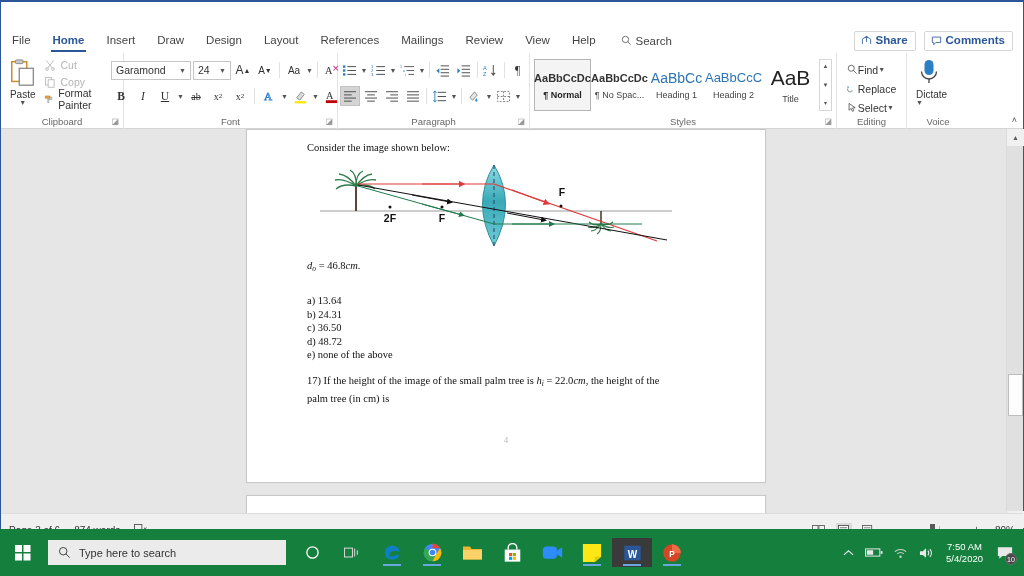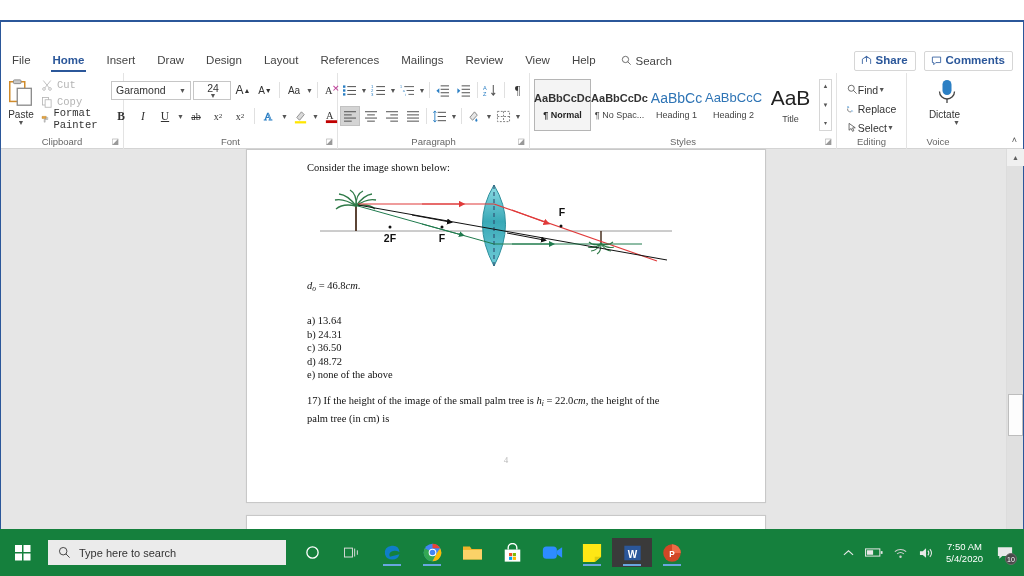--- a/index.html
+++ b/index.html
@@ -10,21 +10,20 @@
     background: #fff;
   }
   #app { position: relative; width: 1024px; height: 576px; }
 
   
   .win-frame {
     position: absolute; left: 0; top: 0; width: 1024px; height: 547px;
     background: #ffffff;
     border: 1px solid #2b579a;
     border-top: 2px solid #2b579a;
-    margin-top: 20px;
   }
   .titlebar { height: 26px; background: #ffffff; }
 
   
   .tabstrip {
     position: absolute; left: 0; top: 26px; width: 1022px; height: 25px;
     background: #ffffff;
     display: flex; align-items: center;
   }
   .tab {
@@ -73,21 +72,21 @@
   }
   .grp-body { display: flex; }
 
   
   .clip-paste {
     display: flex; flex-direction: column; align-items: center;
     width: 40px; padding-top: 2px;
   }
   .clip-paste .lbl { font-size: 10px; color: #333; margin-top: 1px; }
   .clip-paste .carat { font-size: 7px; color: #555; line-height: 6px; }
-  .clip-list { display: flex; flex-direction: column; justify-content: center; padding-left: 2px; font-family: Liberation Mono, monospace; }
+  .clip-list { display: flex; flex-direction: column; justify-content: center; padding-left: 2px; }
   .clip-item {
     display: flex; align-items: center; gap: 4px;
     font-size: 10.5px; color: #b4b4b4; height: 17px; padding: 0 3px;
     line-height: 12px;
   }
   .clip-item.enabled { color: #333; }
 
   
   .fontrow1, .fontrow2 { display: flex; align-items: center; gap: 2px; height: 22px; }
   .fontrow2 { margin-top: 4px; }
@@ -133,21 +132,21 @@
   }
   .style-scroll span { line-height: 9px; padding: 2px 0; }
 
   
   .edit-item {
     display: flex; align-items: center; gap: 0;
     font-size: 10.5px; color: #333; height: 19px; padding: 0 3px;
     line-height: 12px;
   }
   .voice-btn {
-    display: flex; flex-direction: column; align-items: flex-end;
+    display: flex; flex-direction: column; align-items: flex-start;
     width: 44px; padding-top: 2px;
   }
   .voice-btn .lbl { font-size: 10px; color: #333; margin-top: 1px; }
   .ribbon-collapse {
     position: absolute; right: 6px; bottom: 3px; font-size: 9px; color: #555;
   }
 
   
   .canvas {
     position: absolute; left: 0; top: 127px; width: 1007px; height: 399px;
@@ -355,21 +354,21 @@
         <div class="group-dialog">◪</div>
       </div>
 
       <div class="group" style="width:214px;">
         <div style="display:flex;flex-direction:column;padding-top:3px;">
           <div class="fontrow1">
             <div class="combo" style="width:80px;">
               <span class="cv">Garamond</span>
               <span class="cd">▼</span>
             </div>
-            <div class="combo" style="width:38px;flex-direction:column;">
+            <div class="combo" style="width:38px;">
               <span class="cv">24</span>
               <span class="cd">▼</span>
             </div>
             <div class="ibtn">
                 <span style="font-size:12px;">A</span>
                 <sup style="font-size:7px;">▲</sup>
               </div>
             <div class="ibtn">
                 <span style="font-size:10px;">A</span>
                 <sup style="font-size:7px;">▼</sup>

